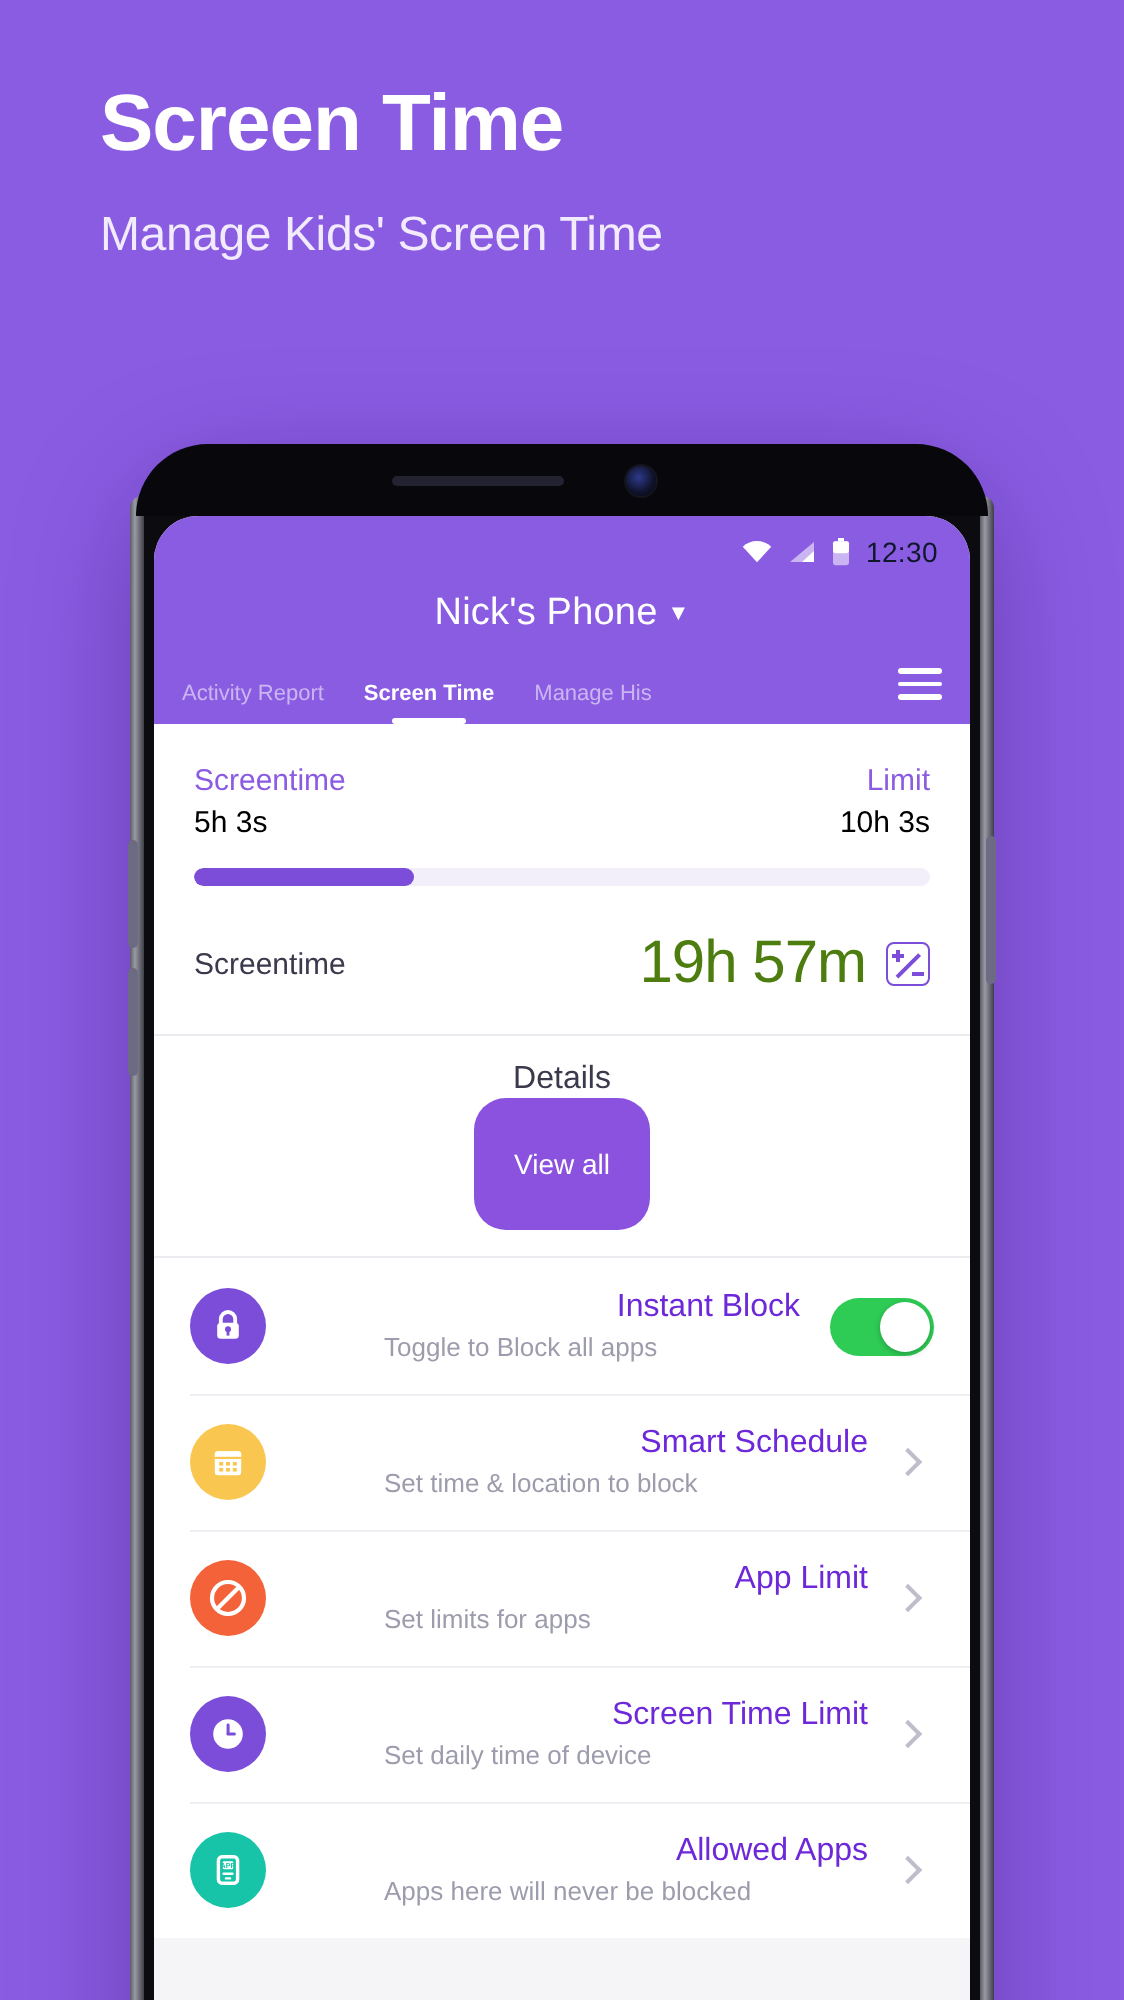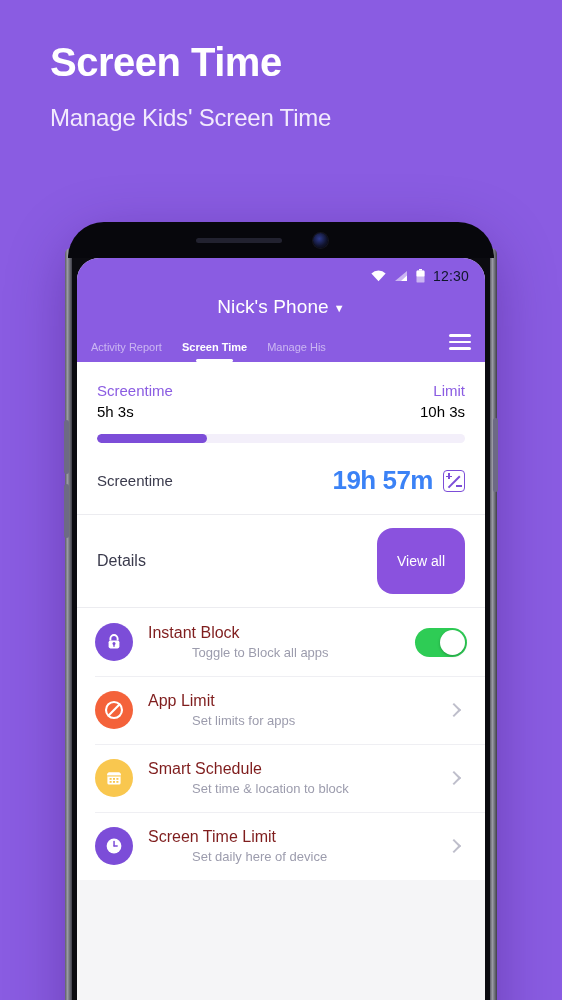--- a/index.html
+++ b/index.html
@@ -224,23 +224,23 @@
 
   .remaining-row {
     display: flex;
     justify-content: space-between;
     align-items: center;
     padding: 22px 0 18px 0;
   }
   .remaining-label { font-size: 15px; color: #3A3A4C; }
   .remaining-right { display: flex; align-items: center; gap: 10px; }
   .remaining-value {
-    font-size: 26px;
-    color: #3b82f6;
-    font-weight: 700;
+    font-size: 30px;
+    color: #4d7c0f;
+    font-weight: 400;
     letter-spacing: -0.5px;
   }
   .adjust-icon {
     width: 22px; height: 22px;
     border: 1.6px solid #7C4DD8;
     border-radius: 4px;
     position: relative;
   }
   .adjust-icon::before {
     content: "";
@@ -259,20 +259,21 @@
   .adjust-icon .pm-minus  { right: 2px;  bottom: 4px; width: 6px;   height: 1.6px; }
 
   .divider { height: 1px; background: #ECECF0; }
 
   .details-row {
     background: #ffffff;
     display: flex;
     justify-content: space-between;
     align-items: center;
     padding: 13px 20px;
+    flex-direction: column;
   }
   .details-label { font-size: 16px; color: #3A3A4C; }
   .viewall {
     background: #8A52DE;
     color: #ffffff;
     font-size: 14px;
     padding: 25px 20px;
     border-radius: 16px;
     border: none;
     cursor: pointer;
@@ -305,21 +306,21 @@
     position: relative;
   }
   .ic-lock     { background: #7C4DD8; }
   .ic-block    { background: #F4623A; }
   .ic-calendar { background: #F9C council; }
   .ic-calendar { background: #F9C74F; }
   .ic-clock    { background: #7C4DD8; }
   .ic-app      { background: #17C4A8; }
 
   .txt { flex: 1; }
-  .t-title { font-size: 16px; color: #7f1d1d; }
+  .t-title { font-size: 16px; color: #6d28d9; text-align: right; }
   .t-sub   { font-size: 13px; color: #9C9CAD; margin-top: 3px; margin-left: 44px; }
 
   .toggle {
     width: 52px; height: 29px;
     border-radius: 16px;
     background: #2ECC55;
     position: relative;
     flex: 0 0 52px;
     cursor: pointer;
   }
@@ -452,34 +453,20 @@
             <rect x="9.3" y="11.8" width="1.4" height="3" fill="#7C4DD8"></rect>
           </svg>
         </div>
         <div class="txt">
           <div class="t-title">Instant Block</div>
           <div class="t-sub">Toggle to Block all apps</div>
         </div>
         <div class="toggle">
           <div class="knob"></div>
         </div>
-      </div>
-
-      <div class="item">
-        <div class="ic ic-block">
-          <svg width="22" height="22" viewBox="0 0 22 22">
-            <circle cx="11" cy="11" r="8" fill="none" stroke="#ffffff" stroke-width="2.1"></circle>
-            <line x1="5.6" y1="16.4" x2="16.4" y2="5.6" stroke="#ffffff" stroke-width="2.1"></line>
-          </svg>
-        </div>
-        <div class="txt">
-          <div class="t-title">App Limit</div>
-          <div class="t-sub">Set limits for apps</div>
-        </div>
-        <div class="chev"></div>
       </div>
 
       <div class="item">
         <div class="ic ic-calendar">
           <svg width="20" height="20" viewBox="0 0 20 20">
             <rect x="3.4" y="4.6" width="13.2" height="12" rx="1.6" fill="#ffffff"></rect>
             <rect x="3.4" y="4.6" width="13.2" height="3.2" rx="1.6" fill="#ffffff"></rect>
             <rect x="3.4" y="7.4" width="13.2" height="1.1" fill="#F9C74F"></rect>
             <rect x="5.6" y="10" width="2" height="1.8" fill="#F9C74F"></rect>
             <rect x="9" y="10" width="2" height="1.8" fill="#F9C74F"></rect>
@@ -490,31 +477,61 @@
           </svg>
         </div>
         <div class="txt">
           <div class="t-title">Smart Schedule</div>
           <div class="t-sub">Set time &amp; location to block</div>
         </div>
         <div class="chev"></div>
       </div>
 
       <div class="item">
+        <div class="ic ic-block">
+          <svg width="22" height="22" viewBox="0 0 22 22">
+            <circle cx="11" cy="11" r="8" fill="none" stroke="#ffffff" stroke-width="2.1"></circle>
+            <line x1="5.6" y1="16.4" x2="16.4" y2="5.6" stroke="#ffffff" stroke-width="2.1"></line>
+          </svg>
+        </div>
+        <div class="txt">
+          <div class="t-title">App Limit</div>
+          <div class="t-sub">Set limits for apps</div>
+        </div>
+        <div class="chev"></div>
+      </div>
+
+      <div class="item">
         <div class="ic ic-clock">
           <svg width="22" height="22" viewBox="0 0 22 22">
             <circle cx="11" cy="11" r="7.4" fill="#ffffff"></circle>
             <circle cx="11" cy="11" r="7.4" fill="none" stroke="#7C4DD8" stroke-width="0"></circle>
             <rect x="10.3" y="5.8" width="1.5" height="5.8" rx="0.7" fill="#7C4DD8"></rect>
             <rect x="10.3" y="10.3" width="4.6" height="1.5" rx="0.7" fill="#7C4DD8"></rect>
           </svg>
         </div>
         <div class="txt">
           <div class="t-title">Screen Time Limit</div>
-          <div class="t-sub">Set daily here of device</div>
+          <div class="t-sub">Set daily time of device</div>
         </div>
         <div class="chev"></div>
       </div>
 
+      <div class="item">
+        <div class="ic ic-app">
+          <svg width="22" height="22" viewBox="0 0 22 22">
+            <rect x="6.2" y="4.4" width="9.6" height="13.2" rx="1.8" fill="none" stroke="#ffffff" stroke-width="1.7"></rect>
+            <rect x="8.4" y="6.6" width="5.2" height="4" rx="0.6" fill="#ffffff"></rect>
+            <text x="11" y="10.1" font-family="Liberation Sans, sans-serif" font-size="3.6" font-weight="bold" fill="#17C4A8" text-anchor="middle">APP</text>
+            <rect x="8.2" y="12.2" width="5.6" height="1.3" rx="0.6" fill="#ffffff"></rect>
+            <rect x="9.4" y="14.6" width="3.2" height="1.2" rx="0.6" fill="#ffffff"></rect>
+          </svg>
+        </div>
+        <div class="txt">
+          <div class="t-title">Allowed Apps</div>
+          <div class="t-sub">Apps here will never be blocked</div>
+        </div>
+        <div class="chev"></div>
+      </div>
 
     </div>
   </div>
 </div>
 
 </body></html>

